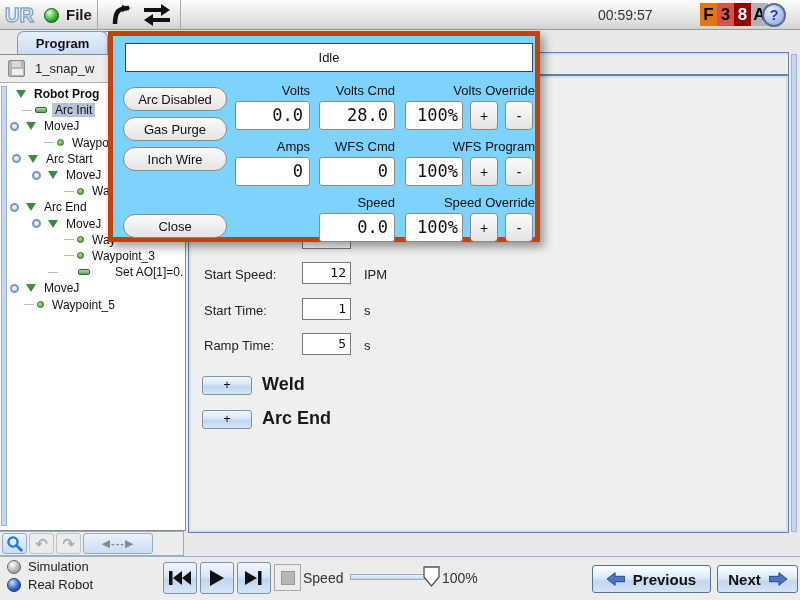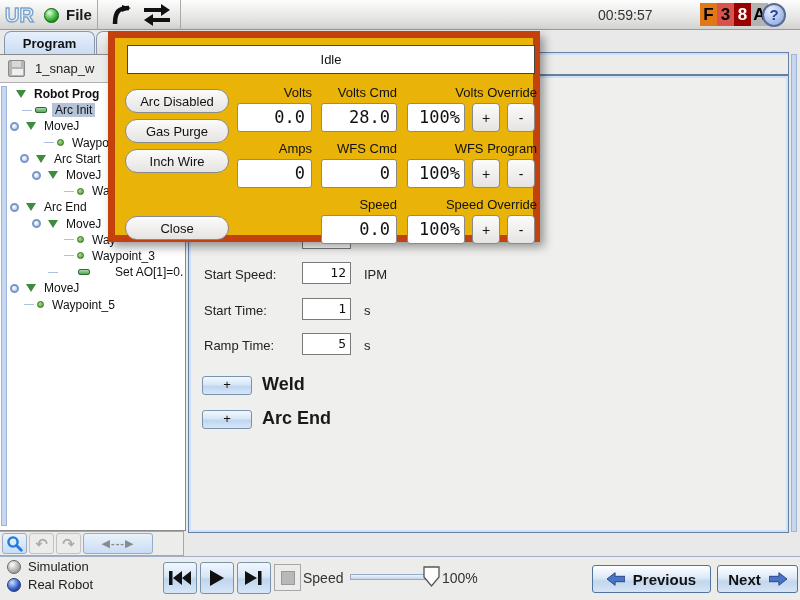--- a/index.html
+++ b/index.html
@@ -82,22 +82,22 @@
   .maincontent { left:188px; top:75px; width:601px; height:458px; background:#efefed;
     border:1px solid #68809f; box-shadow:inset 0 0 0 2px #cfe0f8; }
   .fieldlabel { font-size:13px; color:#222; }
   .fieldbox { background:#fff; border:1px solid #7a7a7a; font-family:"DejaVu Sans Mono",monospace;
     font-size:13px; text-align:right; padding:2px 4px; }
   .addbtn { width:50px; height:19px; border:1px solid #7a93ad; border-radius:3px;
     background:linear-gradient(#f2f7fd,#d7e6f7 45%,#bfd6ef 55%,#d7e6f7); font-size:13px; line-height:16px; text-align:center; }
   .addlabel { font-size:18px; font-weight:bold; color:#1a1a1a; }
 
   
-  .dialog { left:108px; top:31px; width:432px; height:211px; background:#eab308;
-    border:7px solid #c2410c; box-shadow:4px 5px 9px rgba(0,0,0,0.38); z-index:10; }
+  .dialog { left:108px; top:31px; width:432px; height:211px; background:#7dd3fc;
+    border:5px solid #c2410c; box-shadow:4px 5px 9px rgba(0,0,0,0.38); z-index:10; }
   .idlebox { left:12px; top:7px; width:408px; height:29px; background:#fff;
     border:1px solid #444; display:flex; align-items:center; justify-content:center; font-size:13px; }
   .dbtn { left:10px; width:104px; height:24px; border:1px solid #8a8a8a; border-radius:12px;
     background:linear-gradient(#fbfbfb,#e6e4e1); font-size:13px; display:flex; align-items:center; justify-content:center; }
   .dlbl { font-size:13px; color:#111; text-align:right; }
   .vbox { background:#fff; border:1px solid #8a8a8a; border-radius:3px;
     font-family:"DejaVu Sans Mono",monospace; font-size:17px; text-align:right;
     padding:3px 6px; height:29px; }
   .pmbtn { width:28px; height:29px; border:1px solid #8a8a8a; border-radius:4px;
     background:linear-gradient(#fbfbfb,#e6e4e1); font-size:14px;
@@ -153,21 +153,21 @@
       <span style="background:#d9534a;color:#000;">3</span>
       <span style="background:#990000;color:#fff;">8</span>
       <span style="background:#b3b3b3;color:#000;">A</span>
     </div>
     <div class="abs helpbtn">?</div>
   </div>
 
   <div class="abs tab inactive" style="left:96px; top:31px; width:112px;">
     <span>Installation</span>
   </div>
-  <div class="abs tab active" style="left:4px; top:31px; width:91px;">
+  <div class="abs tab active" style="left:17px; top:31px; width:91px;">
     <span>Program</span>
   </div>
 
   <div class="abs leftpanel"></div>
   <div class="abs namerow">
     <div class="floppy"></div>
     <div class="progname">1_snap_w</div>
   </div>
   <div class="abs vscroll" style="left:1px; top:86px; width:6px; height:440px;"></div>
 
@@ -184,21 +184,21 @@
     <div class="trow" style="padding-left:2px;">
       <span class="pin"></span>
       <span class="tri"></span>
       <span class="lbl">MoveJ</span>
     </div>
     <div class="trow" style="padding-left:36px;">
       <span class="stub"></span>
       <span class="dot"></span>
       <span class="lbl">Waypoi</span>
     </div>
-    <div class="trow" style="padding-left:12px;">
+    <div class="trow" style="padding-left:4px;">
       <span class="pin"></span>
       <span class="tri"></span>
       <span class="lbl">Arc Start</span>
     </div>
     <div class="trow" style="padding-left:24px;">
       <span class="pin"></span>
       <span class="tri"></span>
       <span class="lbl">MoveJ</span>
     </div>
     <div class="trow" style="padding-left:56px;">

